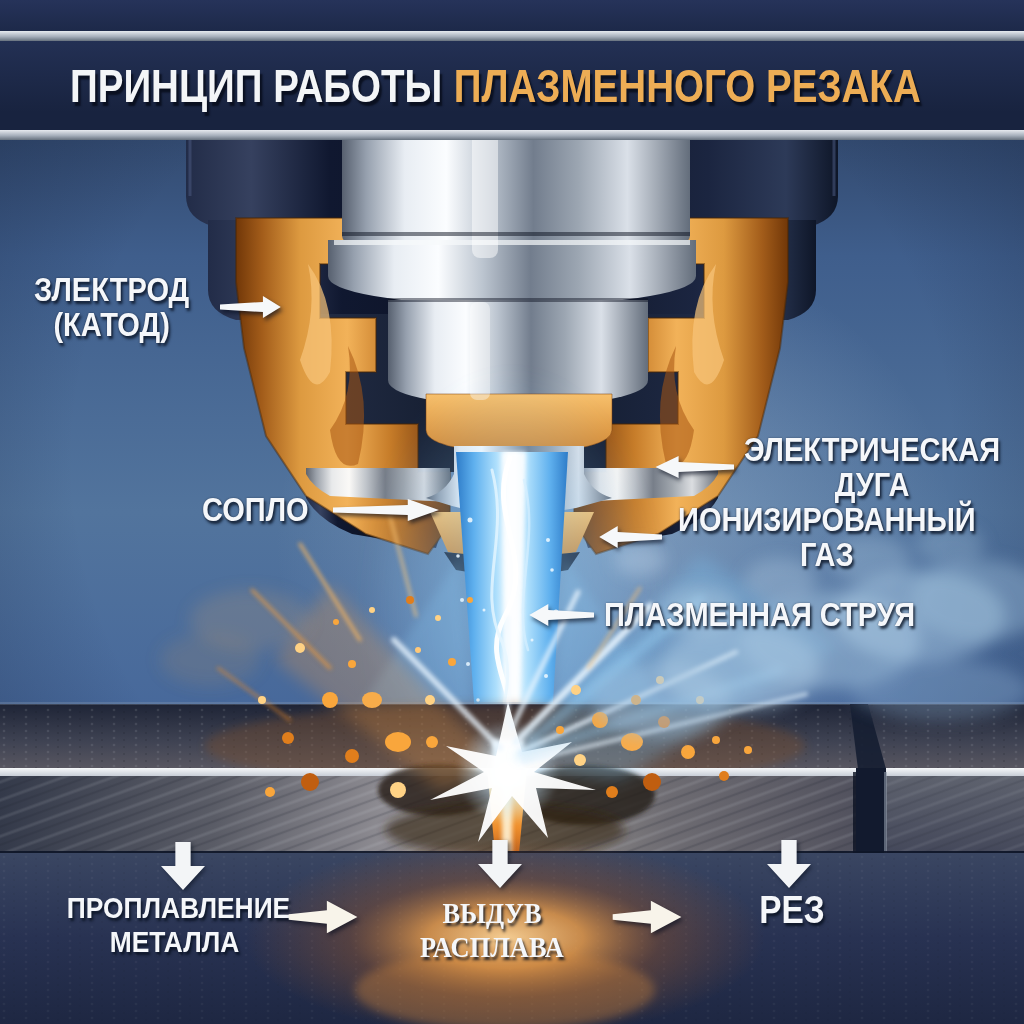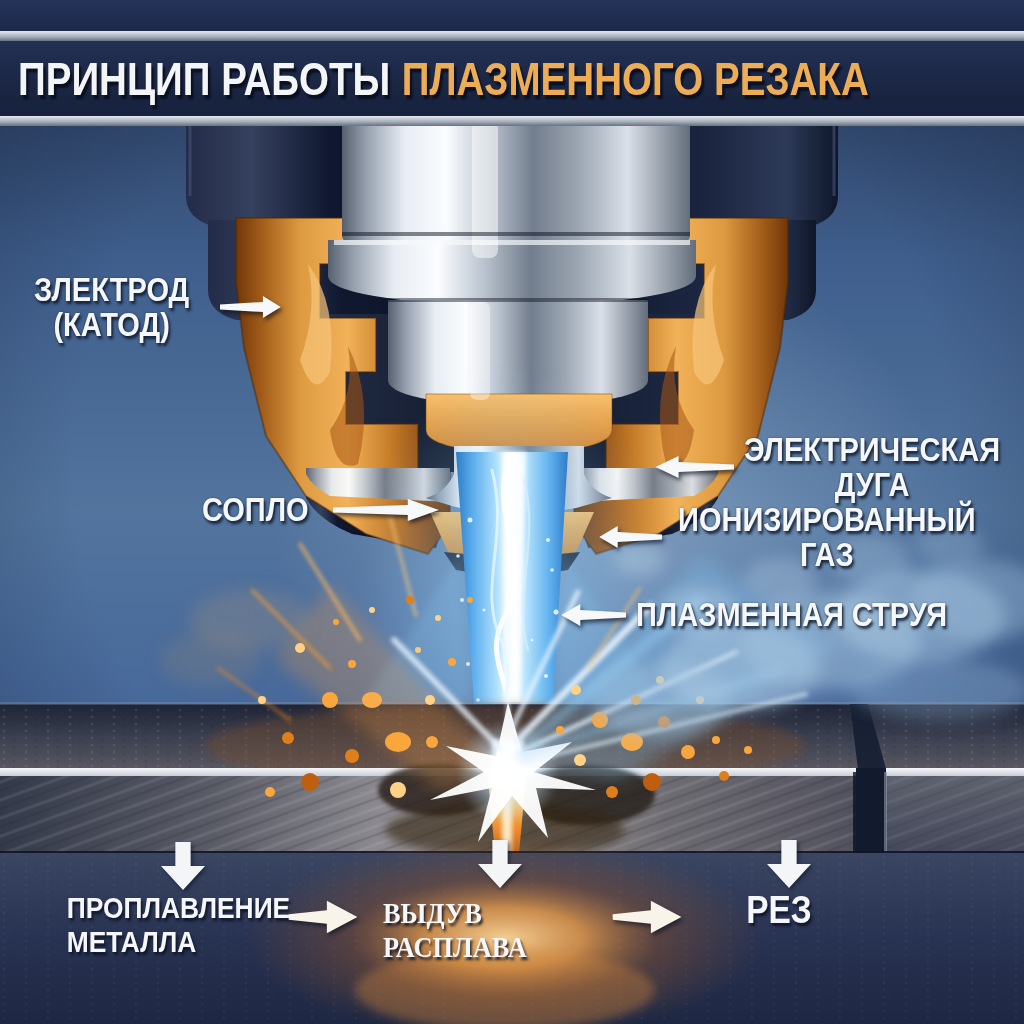--- a/index.html
+++ b/index.html
@@ -4,22 +4,22 @@
 <style>
   html,body{margin:0;padding:0;background:#0e1524;}
   .stage{position:relative;width:1024px;height:1024px;overflow:hidden;
          font-family:"Liberation Sans",sans-serif;-webkit-font-smoothing:antialiased;}
   .scene{position:absolute;left:0;top:0;width:1024px;height:1024px;display:block;}
 
   
   .hdr{position:absolute;left:0;top:0;width:1024px;z-index:20;}
   .hdr-gap{height:31px;background:linear-gradient(#26335a,#1d2949);}
   .hdr-stripe{height:10px;background:linear-gradient(#e6eaef,#a7b0bc 55%,#67727f);}
-  .hdr-band{height:75px;background:linear-gradient(#233054,#18233f 80%);
-            display:flex;align-items:center;}
+  .hdr-band{height:89px;background:linear-gradient(#233054,#18233f 80%);
+            display:flex;align-items:center;padding-left:52px;}
   .bolt{width:44px;height:64px;margin-right:18px;filter:drop-shadow(2px 3px 2px rgba(5,8,18,.6));}
   .title{margin:0;font-size:47px;font-weight:800;letter-spacing:0px;white-space:nowrap;
          transform:scaleX(.82);transform-origin:left center;
          text-shadow:3px 4px 2px rgba(6,10,22,.75);}
   .t-white{color:#f3f5f7;margin-right:14px;}
   .t-orange{color:#edad55;}
 
   
   .callout{position:absolute;display:flex;align-items:center;z-index:15;color:#f5f7fa;margin-left:8px;}
   .callout .txt{font-weight:800;font-size:33px;line-height:1.07;
@@ -31,24 +31,24 @@
   .arrow{filter:drop-shadow(2px 3px 2px rgba(8,14,30,.65));flex:none;}
   .co-right .arrow{margin-left:10px;}
   .co-left  .arrow{margin-right:10px;}
 
   #co-electrode{left:26px;top:272px;}
   #co-electrode .txt{min-width:150px;}
   #co-swirler{left:38px;top:410px;}
   #co-nozzle{left:194px;top:492px;}
   #co-arc{left:646px;top:432px;}
   #co-ion{left:590px;top:502px;}
-  #co-jet{left:552px;top:597px;}
+  #co-jet{left:520px;top:597px;}
 
   
-  .pstep{position:absolute;z-index:15;color:#f5f7fa;font-weight:800;
+  .pstep{position:absolute;z-index:15;color:#f5f7fa;text-align:center;font-weight:800;
          text-shadow:2px 3px 3px rgba(8,16,32,.85);}
   .pstep .ln{display:block;font-size:30px;line-height:1.12;transform:scaleX(.88);}
   #step-1{left:52px;top:891px;width:245px;}
   #step-2{left:368px;top:896px;width:248px;font-family:Liberation Serif, serif;}
   #step-3{left:740px;top:889px;width:104px;}
   #step-3 .ln{font-size:38px;}
   .parrow{position:absolute;z-index:15;filter:drop-shadow(2px 3px 2px rgba(8,14,30,.6));}
   #parrow-1{left:288px;top:896px;}
   #parrow-2{left:612px;top:896px;}
   .darrow{position:absolute;z-index:15;filter:drop-shadow(2px 2px 2px rgba(8,14,30,.55));}

